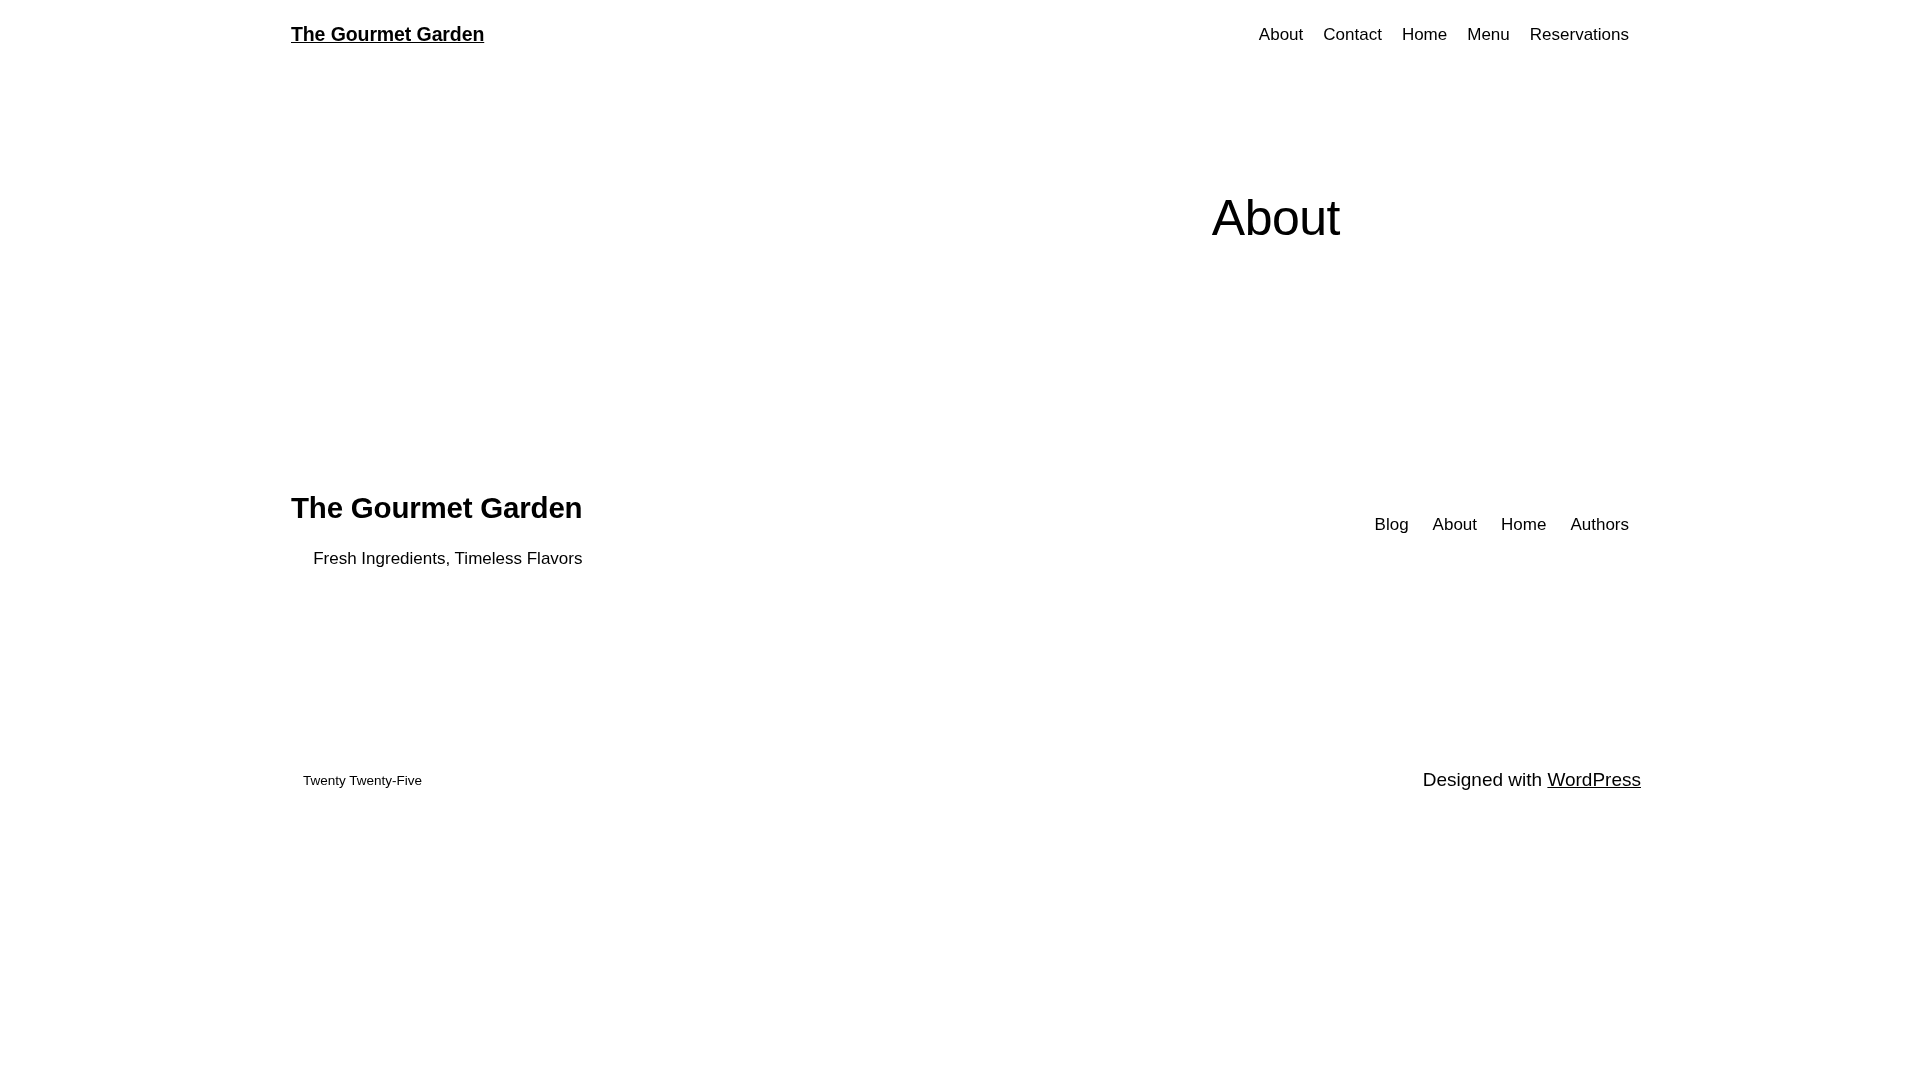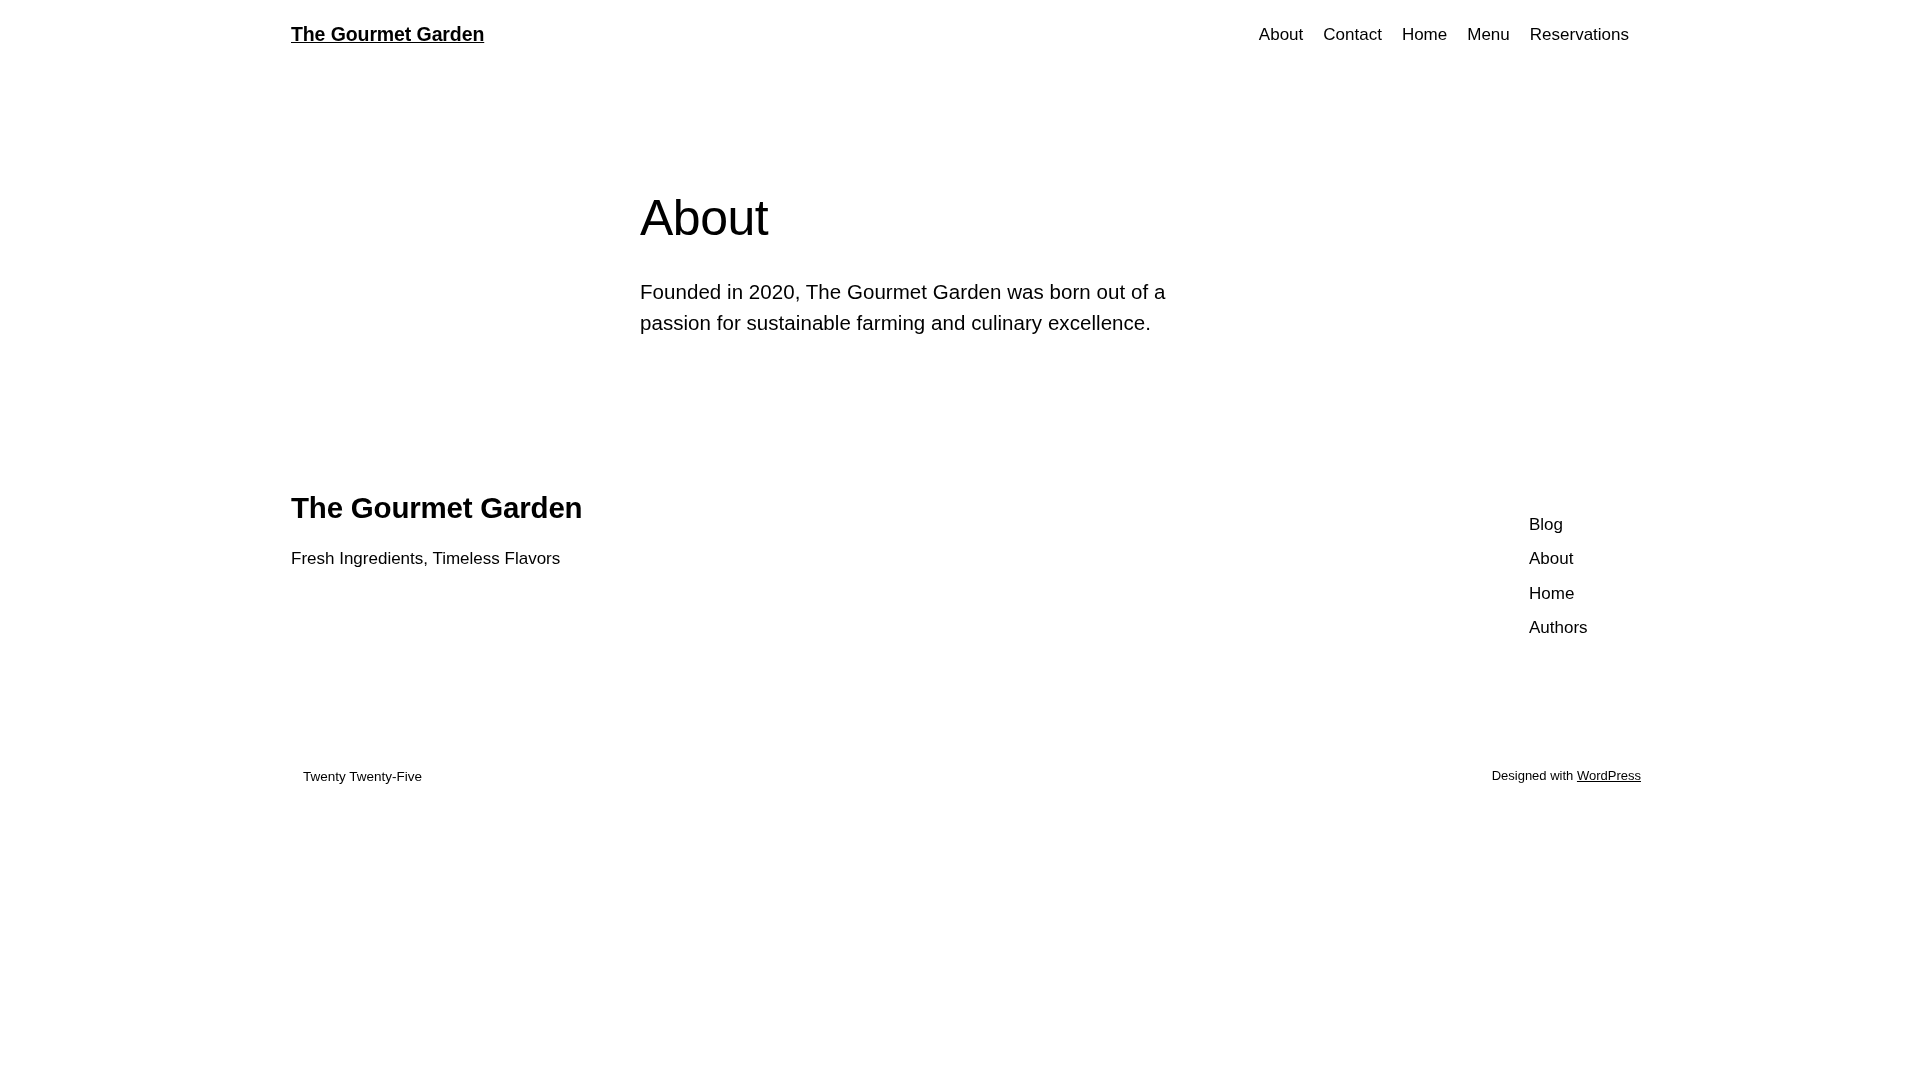--- a/index.html
+++ b/index.html
@@ -10,20 +10,21 @@
     height: 1080px;
     background: #ffffff;
     font-family: "Liberation Sans", sans-serif;
     color: #000000;
   }
   .page {
     position: relative;
     width: 1920px;
     height: 1080px;
     overflow: hidden;
+    text-align: right;
   }
 
   
   .site-header {
     position: absolute;
     top: 0;
     left: 0;
     width: 1920px;
     height: 70px;
     display: flex;
@@ -104,22 +105,22 @@
     line-height: 1.4;
   }
   .footer-cols {
     display: flex;
     gap: 98px;
     margin-right: 0;
     padding-top: 25px;
   }
   .footer-col {
     display: flex;
-    flex-direction: column;
-    gap: 14px;
+    flex-direction: row;
+    gap: 24px;
     min-width: 100px;
   }
   .footer-link {
     font-size: 17px;
     color: #000;
     text-decoration: none;
     line-height: 1.2;
   }
 
   .footer-bottom {
@@ -127,21 +128,21 @@
     top: 278px;
     left: 303px;
     width: 1338px;
     display: flex;
     justify-content: space-between;
     align-items: center;
     font-size: 13.5px;
     line-height: 1.3;
   }
   .footer-credit {
-    font-size: 13px;
+    font-size: 19px;
   }
   .footer-credit a {
     color: #000;
     text-decoration: underline;
   }
 </style>
 </head>
 <body>
 
 <div class="page">
@@ -153,21 +154,20 @@
       <a class="nav-link" href="#">Contact</a>
       <a class="nav-link" href="#">Home</a>
       <a class="nav-link" href="#">Menu</a>
       <a class="nav-link" href="#">Reservations</a>
     </nav>
   </header>
 
   <main class="main">
     <div class="content-col">
       <h1 class="page-title">About</h1>
-      <p class="page-intro">Founded in 2020, The Gourmet Garden was born out of a passion for sustainable farming and culinary excellence.</p>
     </div>
   </main>
 
   <footer class="site-footer">
     <div class="footer-top">
       <div class="footer-brand">
         <div class="footer-brand-title">The Gourmet Garden</div>
         <p class="footer-tagline">Fresh Ingredients, Timeless Flavors</p>
       </div>
 

